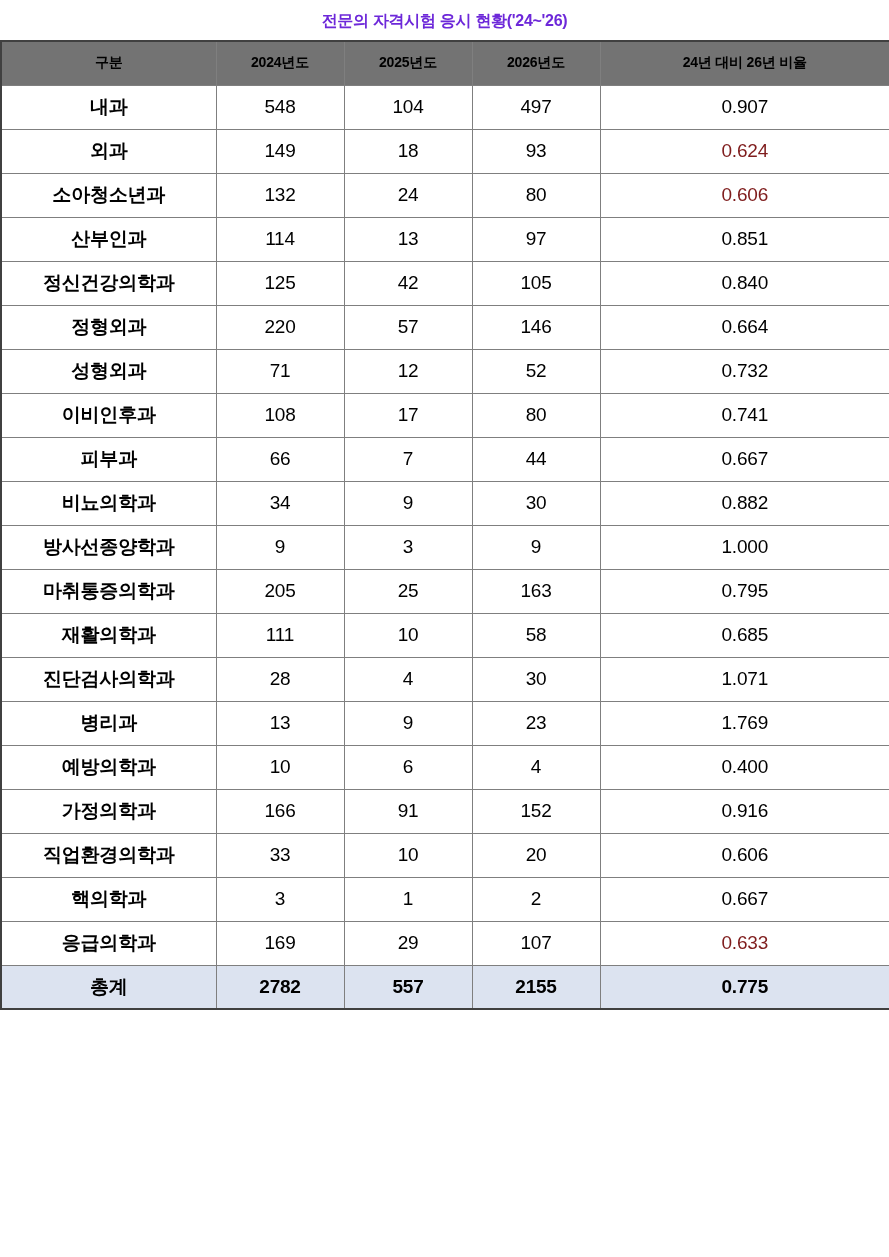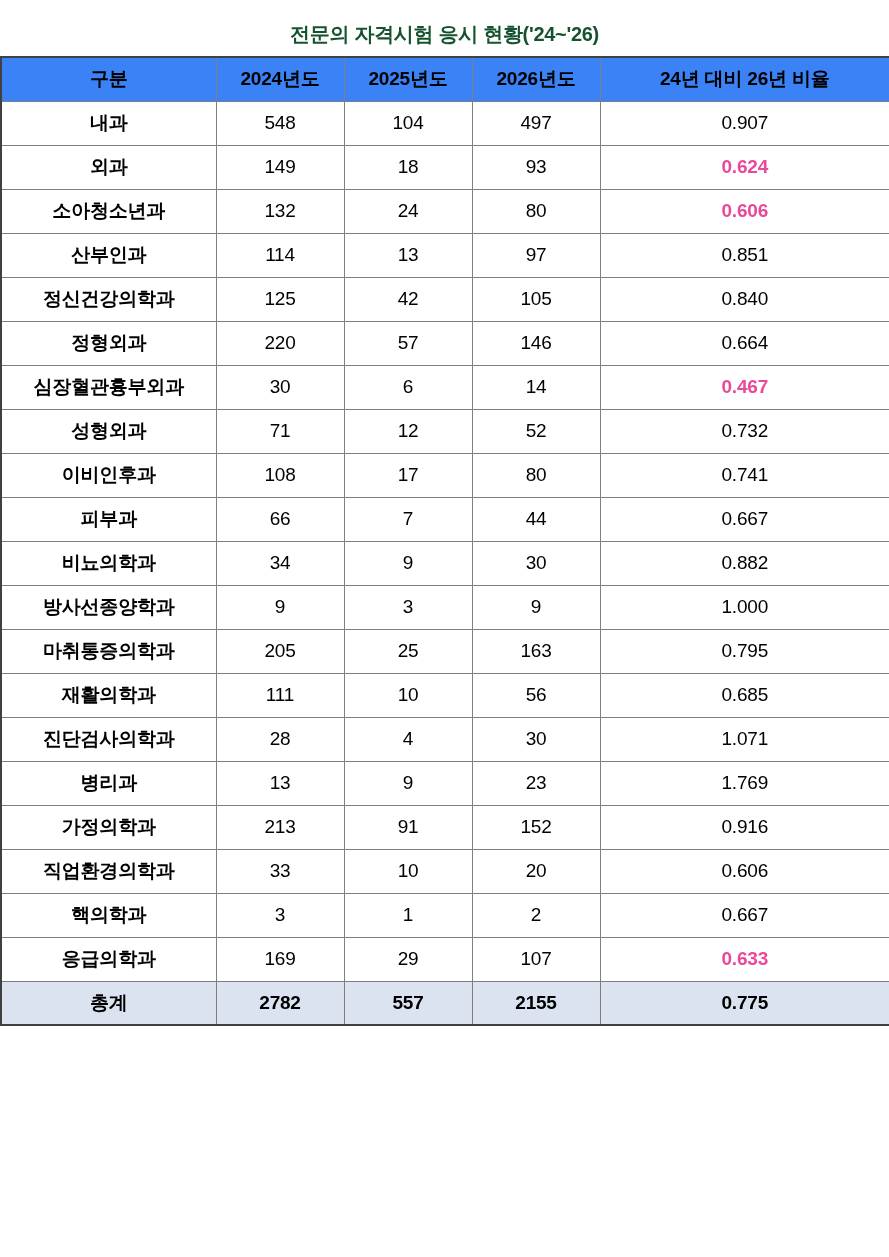--- a/index.html
+++ b/index.html
@@ -15,26 +15,26 @@
     overflow: hidden;
   }
   .page {
     width: 889px;
     height: 1257px;
     position: relative;
     box-sizing: border-box;
   }
   .title {
     text-align: center;
-    font-size: 20px;
+    font-size: 16px;
     font-weight: bold;
     letter-spacing: -0.3px;
-    padding-top: 21px;
+    padding-top: 11px;
     padding-bottom: 8px;
-    color: #14532d;
+    color: #6d28d9;
   }
   table.data-table {
     border-collapse: collapse;
     width: 889px;
     table-layout: fixed;
   }
   table.data-table col.c0 { width: 215px; }
   table.data-table col.c1 { width: 128px; }
   table.data-table col.c2 { width: 128px; }
   table.data-table col.c3 { width: 128px; }
@@ -45,35 +45,34 @@
     border: 1px solid #7f7f7f;
     height: 44px;
     text-align: center;
     vertical-align: middle;
     font-size: 19px;
     letter-spacing: -0.2px;
     padding: 0 2px;
     box-sizing: border-box;
   }
   table.data-table thead th {
-    background: #3b82f6;
-    font-weight: bold;
-    font-size: 19px;
+    background: #737373;
+    font-weight: bold;
+    font-size: 14px;
   }
   table.data-table tbody td.label-cell {
     font-weight: bold;
   }
   table.data-table tbody tr.total-row td {
     background: #dce3f0;
     font-weight: bold;
     margin-top: 14px;
   }
   .ratio-flag {
-    color: #ec4899;
-    font-weight: bold;
+    color: #7f1d1d;
   }
   
   table.data-table {
     border: 2px solid #404040;
   }
 </style>
 </head>
 <body>
 
 <div class="page">
@@ -133,27 +132,20 @@
           <td>0.840</td>
         </tr>
         <tr>
           <td class="label-cell">정형외과</td>
           <td>220</td>
           <td>57</td>
           <td>146</td>
           <td>0.664</td>
         </tr>
         <tr>
-          <td class="label-cell">심장혈관흉부외과</td>
-          <td>30</td>
-          <td>6</td>
-          <td>14</td>
-          <td class="ratio-flag">0.467</td>
-        </tr>
-        <tr>
           <td class="label-cell">성형외과</td>
           <td>71</td>
           <td>12</td>
           <td>52</td>
           <td>0.732</td>
         </tr>
         <tr>
           <td class="label-cell">이비인후과</td>
           <td>108</td>
           <td>17</td>
@@ -185,40 +177,47 @@
           <td class="label-cell">마취통증의학과</td>
           <td>205</td>
           <td>25</td>
           <td>163</td>
           <td>0.795</td>
         </tr>
         <tr>
           <td class="label-cell">재활의학과</td>
           <td>111</td>
           <td>10</td>
-          <td>56</td>
+          <td>58</td>
           <td>0.685</td>
         </tr>
         <tr>
           <td class="label-cell">진단검사의학과</td>
           <td>28</td>
           <td>4</td>
           <td>30</td>
           <td>1.071</td>
         </tr>
         <tr>
           <td class="label-cell">병리과</td>
           <td>13</td>
           <td>9</td>
           <td>23</td>
           <td>1.769</td>
         </tr>
         <tr>
+          <td class="label-cell">예방의학과</td>
+          <td>10</td>
+          <td>6</td>
+          <td>4</td>
+          <td>0.400</td>
+        </tr>
+        <tr>
           <td class="label-cell">가정의학과</td>
-          <td>213</td>
+          <td>166</td>
           <td>91</td>
           <td>152</td>
           <td>0.916</td>
         </tr>
         <tr>
           <td class="label-cell">직업환경의학과</td>
           <td>33</td>
           <td>10</td>
           <td>20</td>
           <td>0.606</td>

